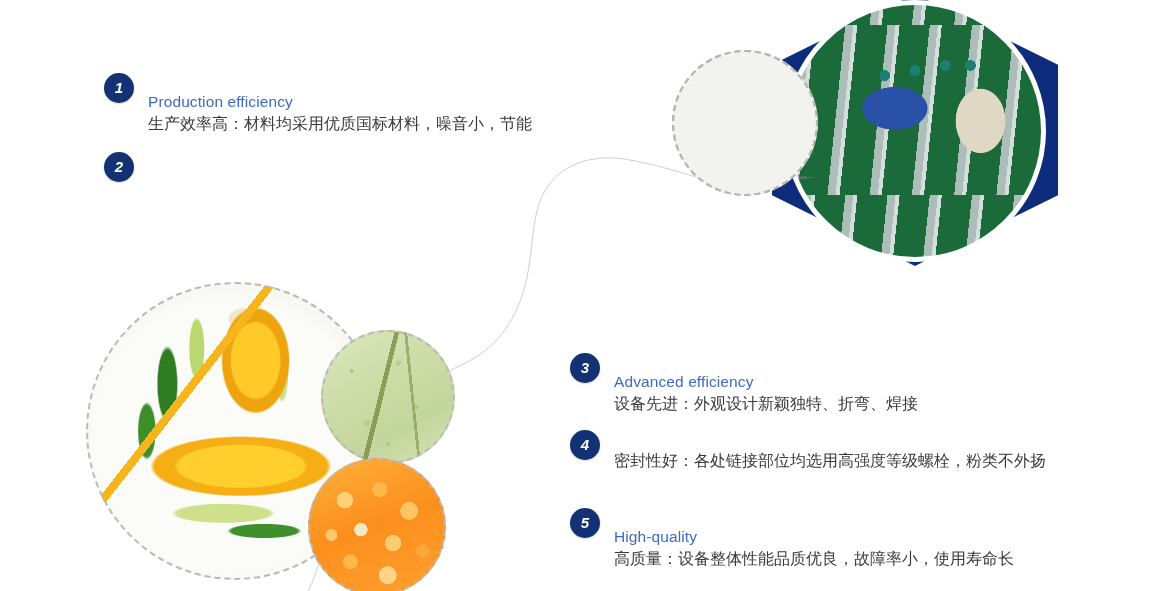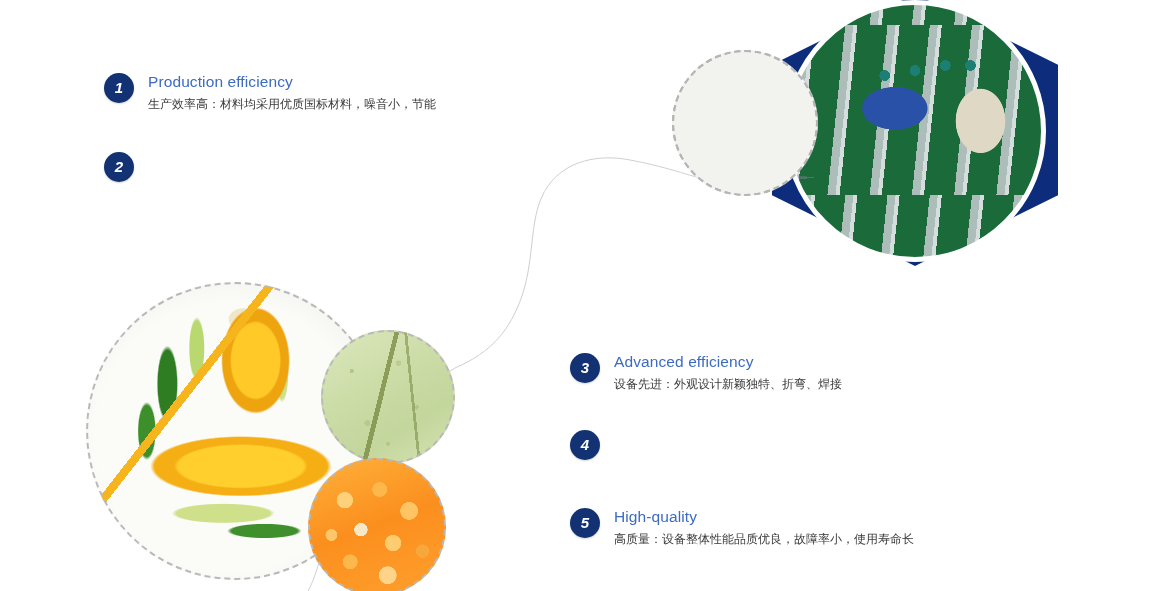--- a/index.html
+++ b/index.html
@@ -42,31 +42,31 @@
     background: #123274;
     color: #ffffff;
     font-style: italic;
     font-weight: bold;
     font-size: 15px;
     line-height: 30px;
     text-align: center;
     margin-top: 1px;
     box-shadow: 0 1px 2px rgba(0,0,0,0.18);
   }
-  .ftext { flex: 1 1 auto; }
+  .ftext { flex: 1 1 auto; margin-top: 20px; }
   .fhead {
     color: #3c6bc2;
     font-size: 15.5px;
     line-height: 20px;
     letter-spacing: .1px;
     white-space: nowrap;
   }
   .fdesc {
     color: #3a3a3a;
-    font-size: 12px;
+    font-size: 16px;
     line-height: 22px;
     margin-top: 1px;
     white-space: nowrap;
   }
 
   
   #feat-1 { left: 104px; top: 72px; }
   #feat-2 { left: 104px; top: 151px; }
   
   #feat-3 { left: 570px; top: 352px; }
@@ -258,20 +258,21 @@
     <div class="badge">3</div>
     <div class="ftext">
       <div class="fhead">Advanced efficiency</div>
       <div class="fdesc">设备先进：外观设计新颖独特、折弯、焊接</div>
     </div>
   </div>
 
   <div class="feature" id="feat-4">
     <div class="badge">4</div>
     <div class="ftext">
+      <div class="fdesc">密封性好：各处链接部位均选用高强度等级螺栓，粉类不外扬</div>
     </div>
   </div>
 
   <div class="feature" id="feat-5">
     <div class="badge">5</div>
     <div class="ftext">
       <div class="fhead">High-quality</div>
       <div class="fdesc">高质量：设备整体性能品质优良，故障率小，使用寿命长</div>
     </div>
   </div>

